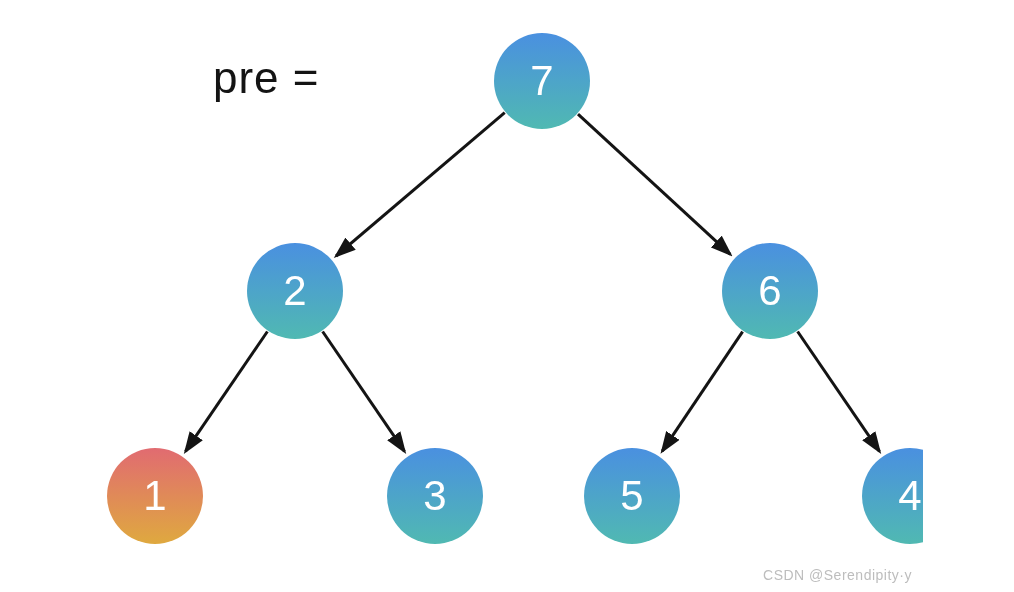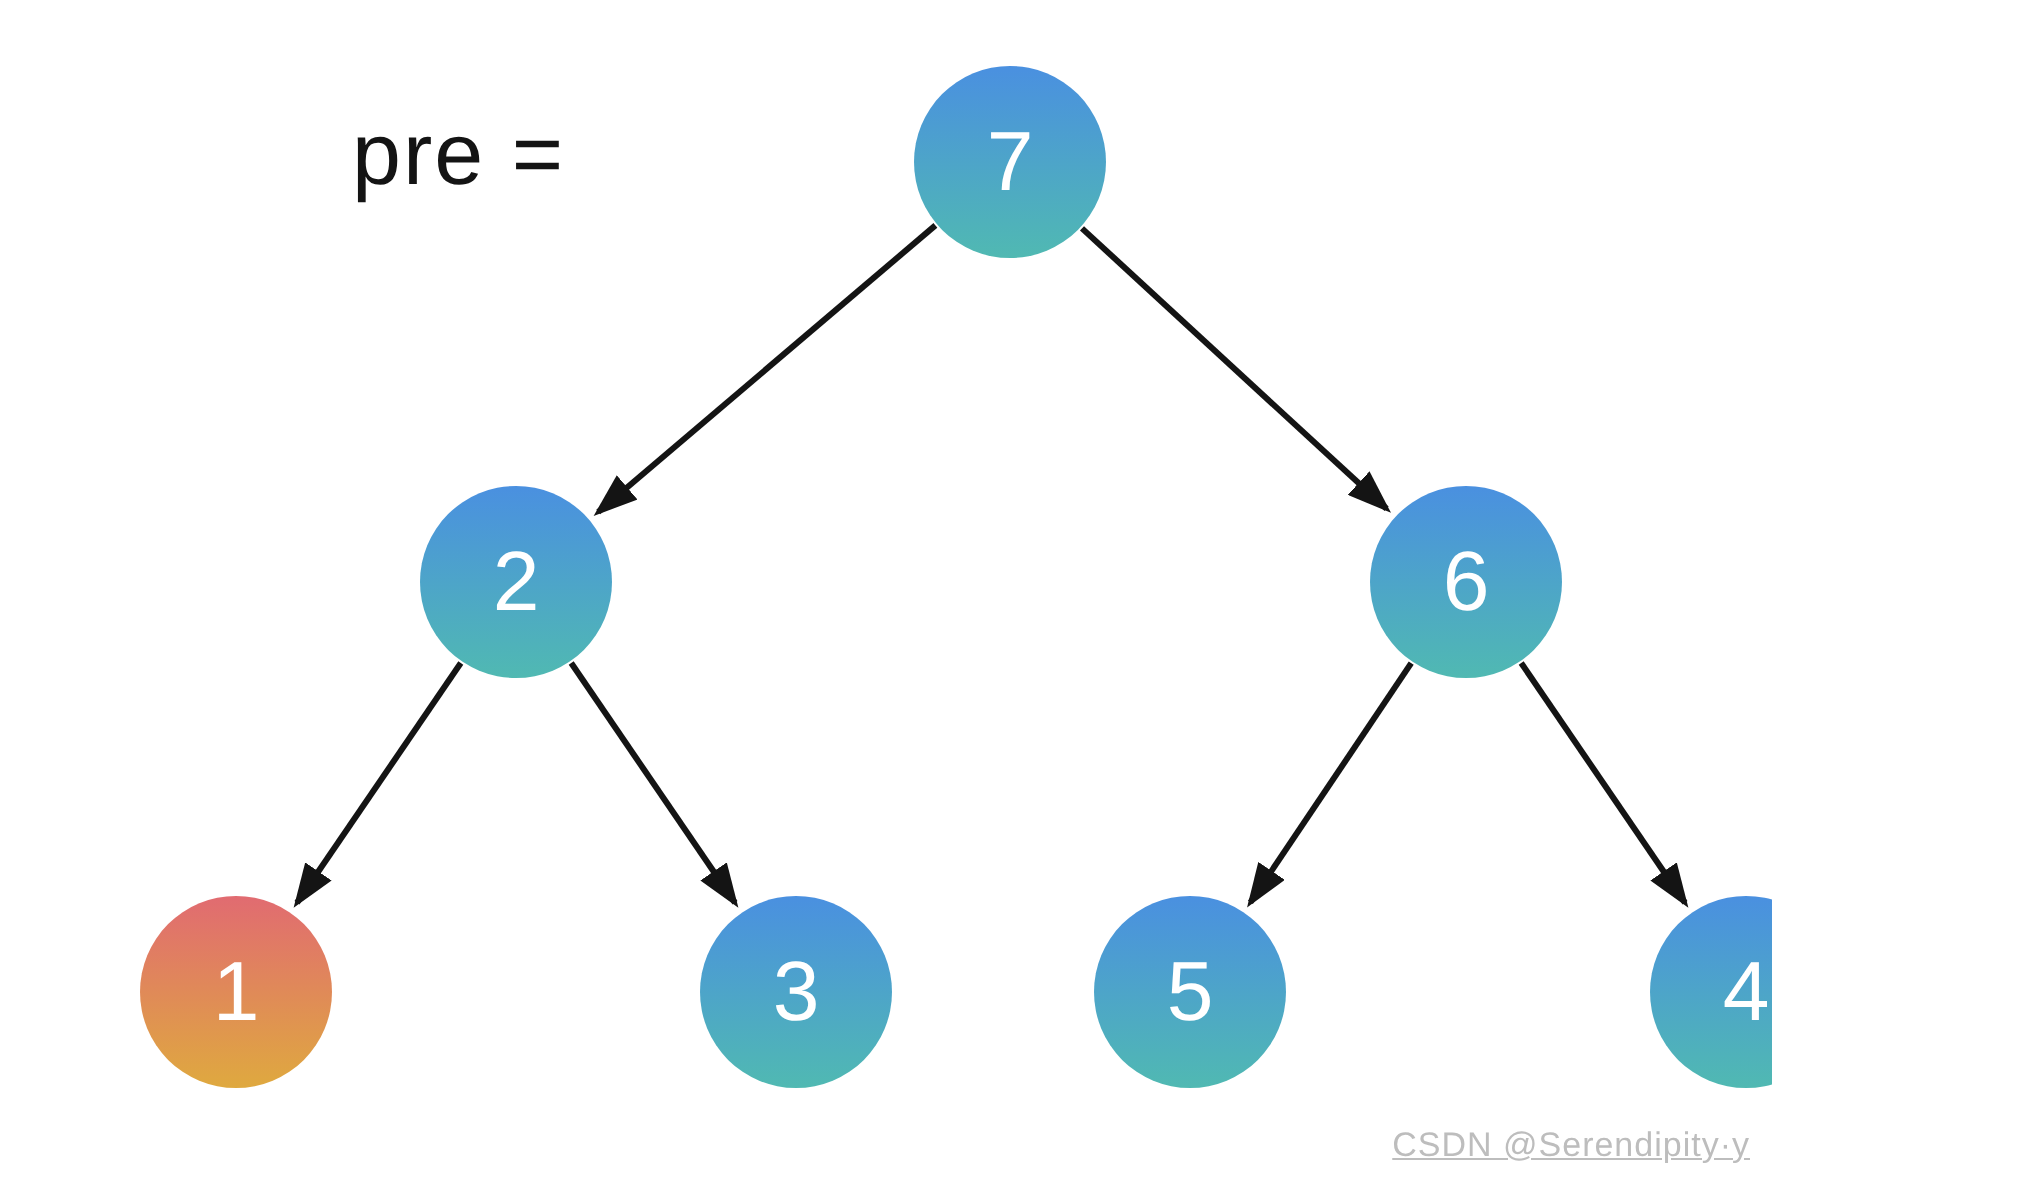--- a/index.html
+++ b/index.html
@@ -7,20 +7,21 @@
     padding: 0;
     background: #ffffff;
     font-family: "Liberation Sans", sans-serif;
   }
   .stage {
     position: relative;
     width: 886px;
     height: 592px;
     background: #ffffff;
     overflow: hidden;
+    margin-left: 37px;
   }
   .pre-label {
     position: absolute;
     left: 176px;
     top: 54px;
     font-size: 44px;
     line-height: 1.1;
     color: #141414;
     letter-spacing: 1px;
     white-space: pre;
@@ -55,24 +56,23 @@
   .node-label {
     color: #ffffff;
     font-size: 42px;
     line-height: 1;
     user-select: none;
   }
   .watermark {
     position: absolute;
     right: 11px;
     bottom: 9px;
-    font-size: 17px;
+    font-size: 14px;
     color: #bdbdbd;
     letter-spacing: 0.5px;
-    text-decoration: underline;
   }
 </style>
 </head>
 <body>
 
 <div class="stage">
   <div class="pre-label" style="color: rgb(20, 20, 20);">pre =</div>
 
   <svg id="edges" class="edges-layer" viewBox="0 0 1014 592">
       <defs>

